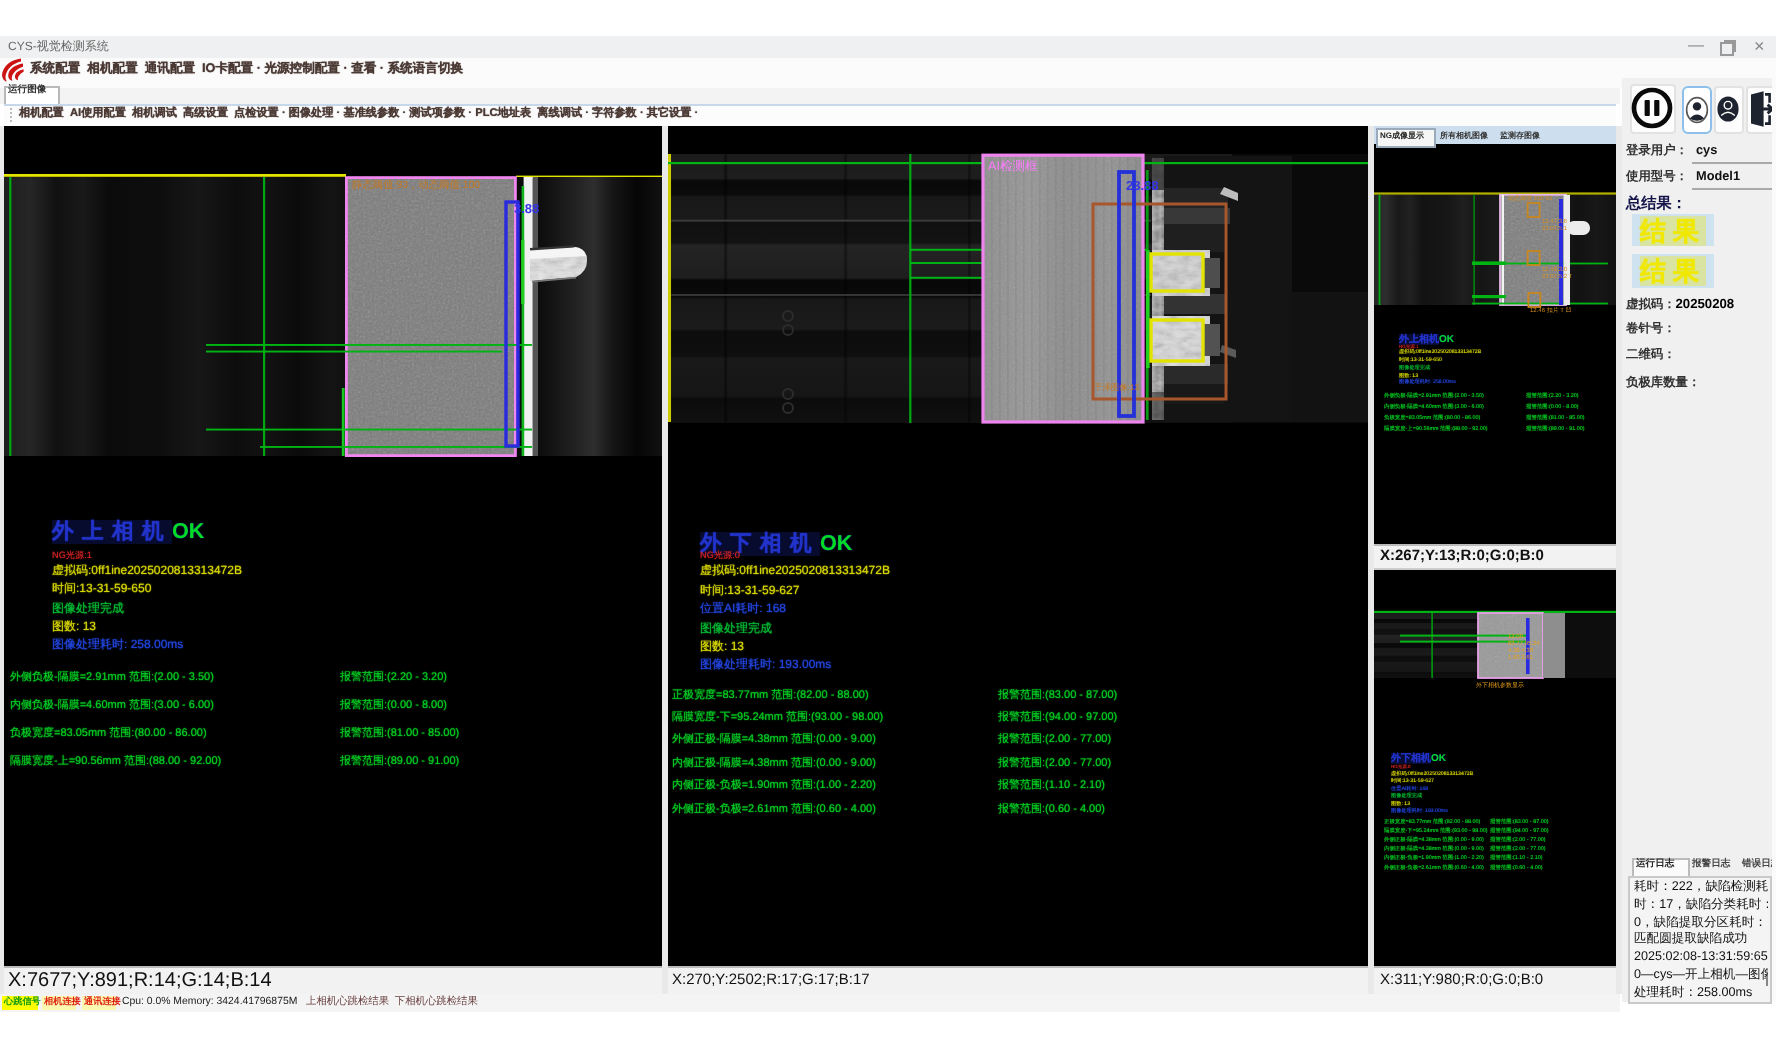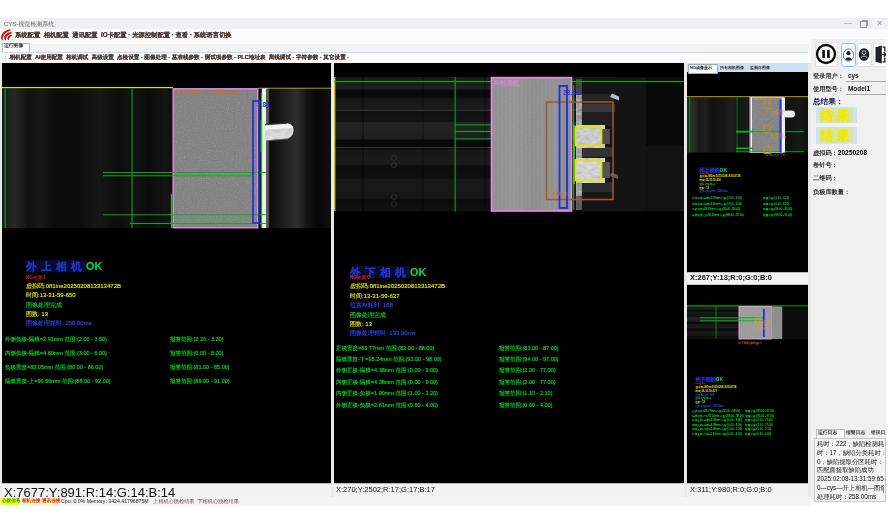--- a/index.html
+++ b/index.html
@@ -129,21 +129,21 @@
 <div class="t" style="left:5px;top:337px;font-size:5.5px;color:#00cc22;text-shadow:0 0 0.7px #00cc22;">外侧负极-隔膜=2.91mm 范围:(2.00 - 3.50)</div>
 <div class="t" style="left:170px;top:337px;font-size:5.5px;color:#00cc22;text-shadow:0 0 0.7px #00cc22;">报警范围:(2.20 - 3.20)</div>
 <div class="t" style="left:5px;top:350.8px;font-size:5.5px;color:#00cc22;text-shadow:0 0 0.7px #00cc22;">内侧负极-隔膜=4.60mm 范围:(3.00 - 6.00)</div>
 <div class="t" style="left:170px;top:350.8px;font-size:5.5px;color:#00cc22;text-shadow:0 0 0.7px #00cc22;">报警范围:(0.00 - 8.00)</div>
 <div class="t" style="left:5px;top:365px;font-size:5.5px;color:#00cc22;text-shadow:0 0 0.7px #00cc22;">负极宽度=83.05mm 范围:(80.00 - 86.00)</div>
 <div class="t" style="left:170px;top:365px;font-size:5.5px;color:#00cc22;text-shadow:0 0 0.7px #00cc22;">报警范围:(81.00 - 85.00)</div>
 <div class="t" style="left:5px;top:379.2px;font-size:5.5px;color:#00cc22;text-shadow:0 0 0.7px #00cc22;">隔膜宽度-上=90.56mm 范围:(88.00 - 92.00)</div>
 <div class="t" style="left:170px;top:379.2px;font-size:5.5px;color:#00cc22;text-shadow:0 0 0.7px #00cc22;">报警范围:(89.00 - 91.00)</div>
 
 <div class="t" style="left:2px;top:483px;width:329px;height:13.5px;background:#f2f2f2;border-top:1px solid #bbb;"></div>
-<div class="t" style="left:4px;top:485.5px;font-size:13px;color:#111;">X:7677;Y:891;R:14;G:14;B:14</div>
+<div class="t" style="left:4px;top:485.5px;font-size:10px;color:#111;">X:7677;Y:891;R:14;G:14;B:14</div>
 
 <div class="t" style="left:334px;top:63px;width:350px;height:420px;background:#000;"></div>
 <svg class="t" style="left:334px;top:76px;" width="350" height="136" viewBox="0 0 350 136">
 <defs>
 <filter id="gr2" x="0" y="0" width="100%" height="100%">
   <feTurbulence type="fractalNoise" baseFrequency="0.9" numOctaves="2" seed="11"></feTurbulence>
   <feColorMatrix type="saturate" values="0"></feColorMatrix>
   <feComponentTransfer>
             <feFuncA type="linear" slope="0.17" intercept="0"></feFuncA>
           </feComponentTransfer>

